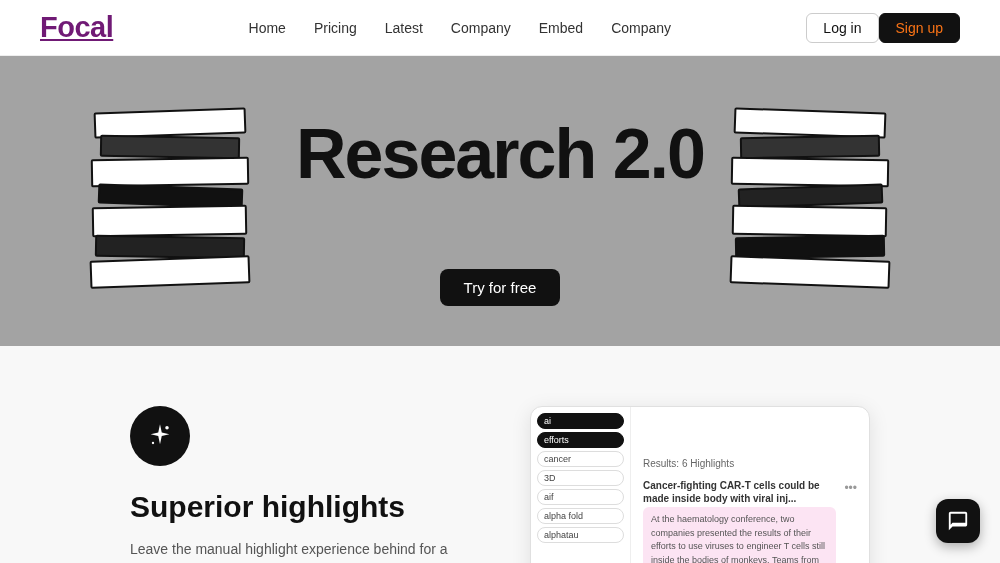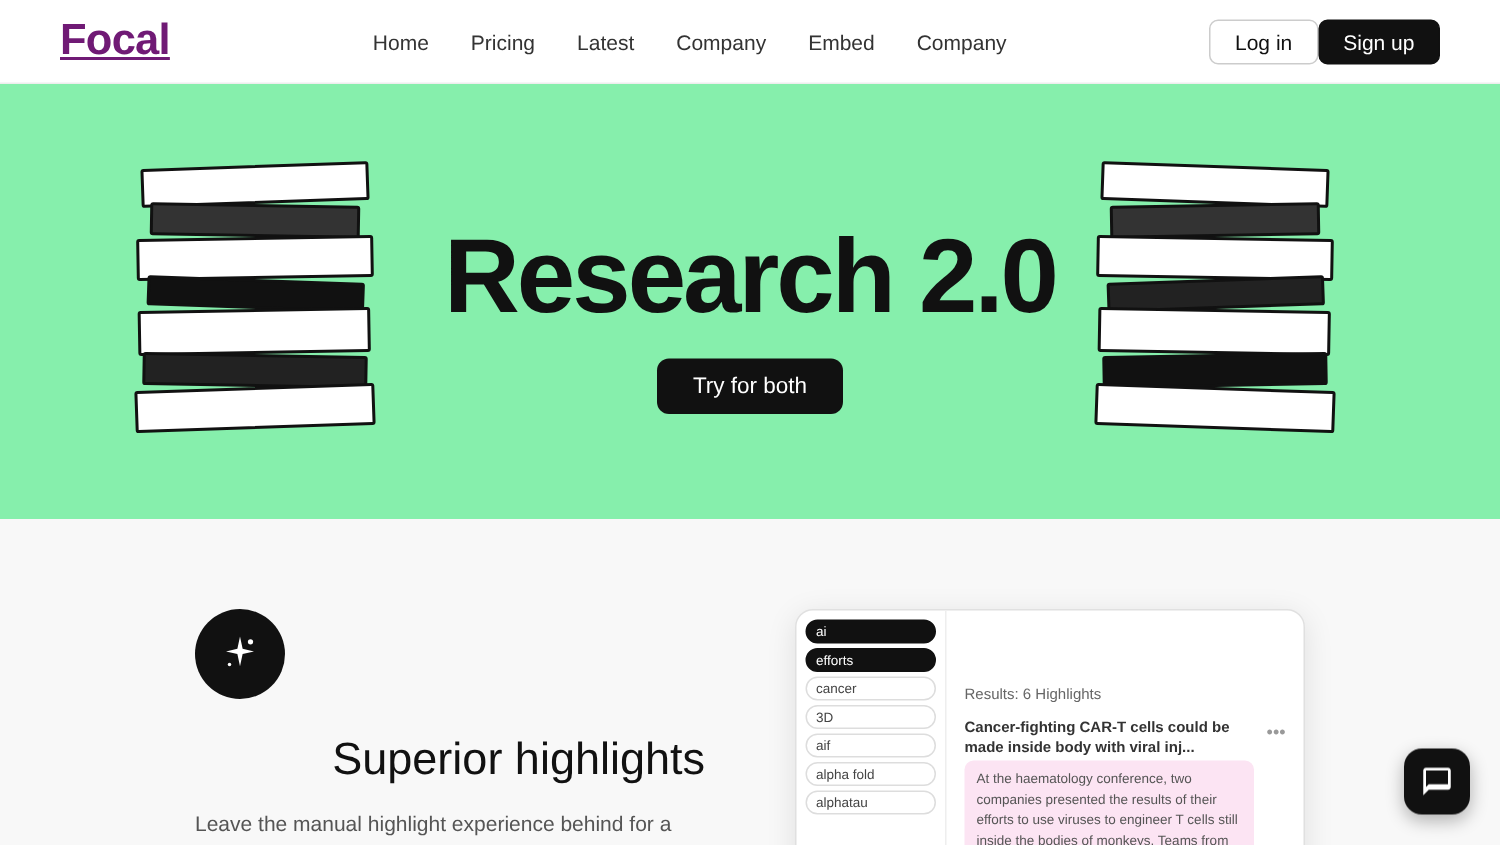--- a/index.html
+++ b/index.html
@@ -14,29 +14,29 @@
     .nav-logo { font-size: 29px; font-weight: 800; letter-spacing: -0.5px; color: #701a75; text-decoration: underline; }
     .nav-links { display: flex; gap: 28px; align-items: center; justify-content: flex-end; }
     .nav-links a { text-decoration: none; color: #333; font-size: 14px; }
     .nav-actions { display: flex; align-items: center; }
     .btn-login {
       padding: 6px 16px; border: 1px solid #ccc; border-radius: 6px;
       background: #fff; font-size: 14px; cursor: pointer; color: #111;
     }
     .btn-signup {
       padding: 6px 16px; border: 1px solid #111; border-radius: 6px;
-      background: #111; color: #ffffff; font-size: 14px; cursor: pointer;
+      background: #111; color: #f97316; font-size: 14px; cursor: pointer;
     }
 
     
     .hero {
       display: flex; flex-direction: column; align-items: center;
-      justify-content: center; padding: 60px 40px 40px;
+      justify-content: space-between; padding: 60px 40px 40px;
       position: relative; text-align: center; min-height: 290px;
-      background: #86efac;
+      background: #a3a3a3;
     }
     .hero-books-left, .hero-books-right {
       position: absolute; top: 30px; width: 200px;
     }
     .hero-books-left { left: 80px; }
     .hero-books-right { right: 80px; }
     .hero h1 {
       font-size: 70px; font-weight: 800; letter-spacing: -2px;
       color: #111; line-height: 1.1; margin-bottom: 16px;
     }
@@ -76,21 +76,21 @@
       display: flex; align-items: flex-start; justify-content: center;
       padding: 60px 80px 40px; gap: 60px; background: #f8f8f8;
     }
     .section2-left { max-width: 340px; }
     .sparkle-icon {
       width: 60px; height: 60px; border-radius: 50%; background: #111;
       display: flex; align-items: center; justify-content: center;
       margin-bottom: 24px;
     }
     .sparkle-icon svg { width: 28px; height: 28px; fill: #fff; }
-    .section2-left h2 { font-size: 30px; font-weight: 400; margin-bottom: 14px; color: #111; text-align: right; }
+    .section2-left h2 { font-size: 30px; font-weight: 700; margin-bottom: 14px; color: #111; }
     .section2-left p { font-size: 14px; color: #555; line-height: 1.7; }
     .section2-right { flex: 1; max-width: 340px; }
 
     
     .mock-card {
       background: #fff; border-radius: 12px; border: 1px solid #e0e0e0;
       overflow: hidden; box-shadow: 0 4px 20px rgba(0,0,0,0.1);
       font-size: 11px;
     }
     .mock-results { padding: 6px 12px 4px; color: #666; font-size: 10px; margin-top: 45px; }
@@ -153,21 +153,21 @@
       <div class="book b6"></div>
       <div class="book b5"></div>
       <div class="book b4"></div>
       <div class="book b3"></div>
       <div class="book b2"></div>
       <div class="book b1"></div>
     </div>
   </div>
 
   <h1>Research 2.0</h1>
-  <button class="btn-try">Try for both</button>
+  <button class="btn-try">Try for free</button>
 
   <div class="hero-books-right">
     <div class="books-stack books-right">
       <div class="book b7"></div>
       <div class="book b6"></div>
       <div class="book b5"></div>
       <div class="book b4"></div>
       <div class="book b3"></div>
       <div class="book b2"></div>
       <div class="book b1"></div>

